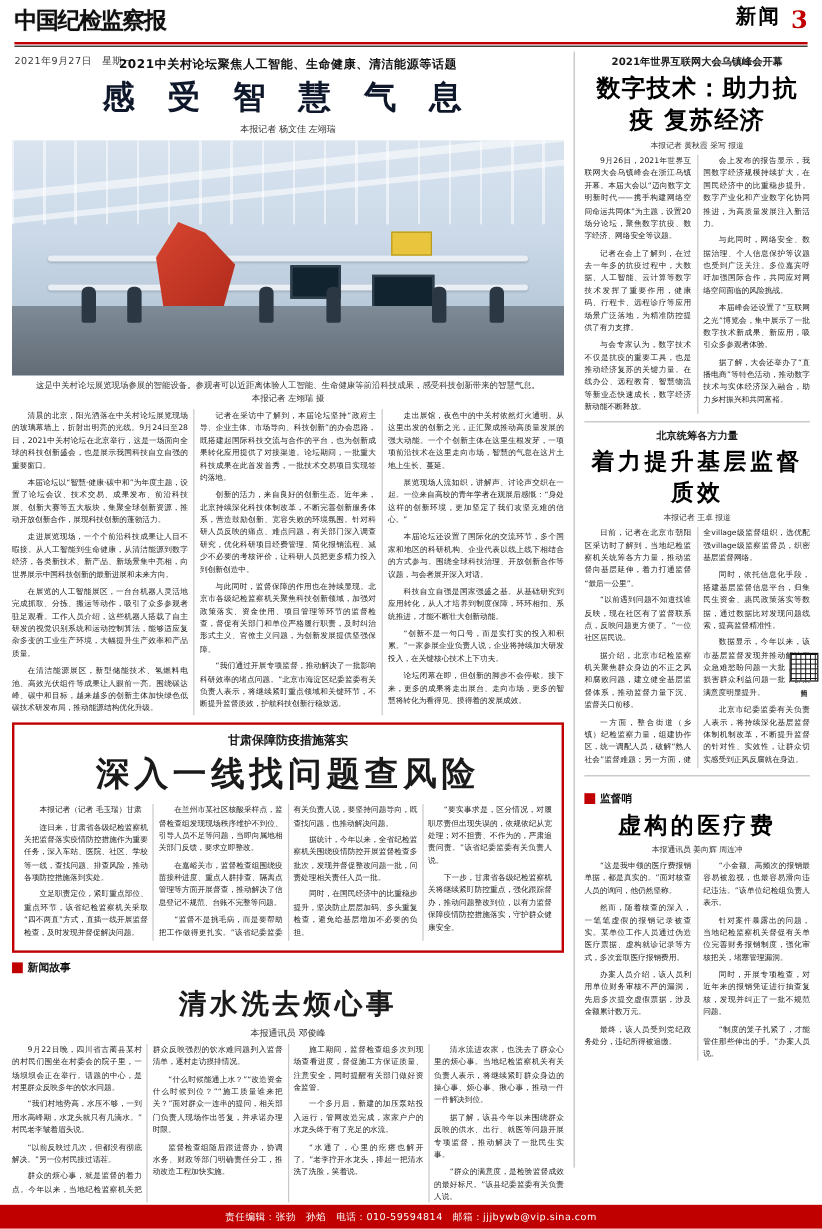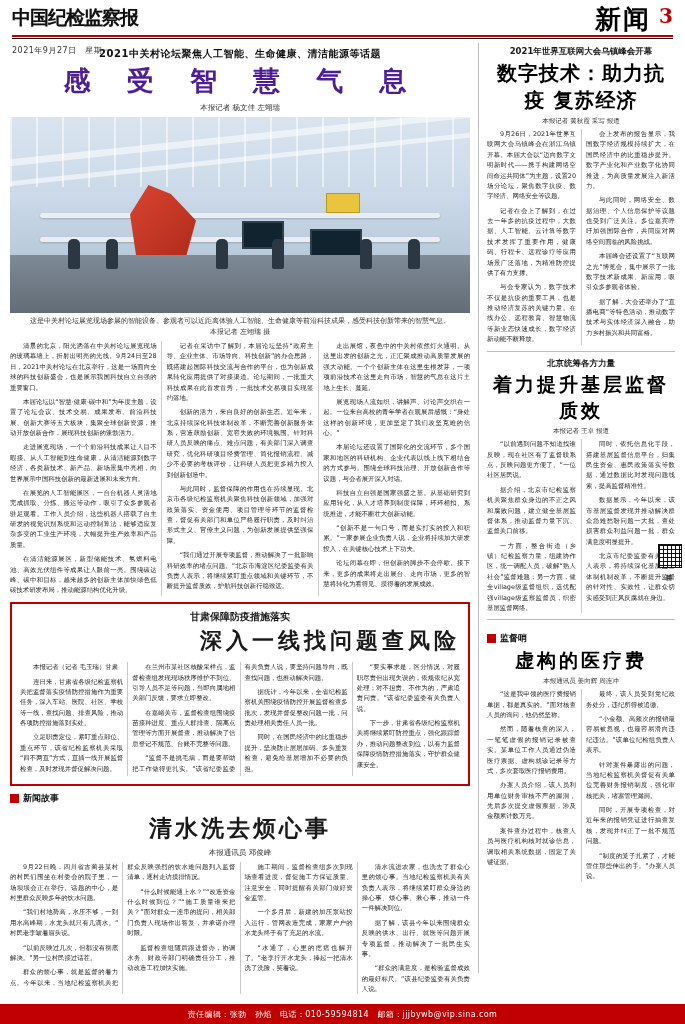--- a/index.html
+++ b/index.html
@@ -29,21 +29,21 @@
     line-height:1;
     padding-top:2px;
     text-shadow:0 0 1px rgba(0,0,0,0.35);
   }
   .issue-date {
     font-size:8px; color:#333; padding-top:8px; letter-spacing:0.5px;
   }
   .head-right { display:flex; align-items:flex-start; gap:8px; }
   .section-name {
     font-family:"DejaVu Serif", serif;
-    font-weight:bold; font-size:26px; letter-spacing:2px; color:#000;
+    font-weight:bold; font-size:17px; letter-spacing:2px; color:#000;
     line-height:1;
   }
   .page-num {
     font-family:"DejaVu Serif", serif;
     font-size:20px; color:#c00000; font-weight:bold; line-height:1;
   }
   .rule-red { height:2px; background:#c00000; margin:1px 2px 0 2px; }
   .rule-thin { height:1px; background:#111; margin:1px 2px 4px 2px; }
 
   
@@ -53,23 +53,23 @@
   .col-left { width:465px; position:relative; }
   .col-right { width:190px; position:relative; }
   .vdiv { width:1px; background:#bdbdbd; }
 
   
   .kicker {
     font-size:10px; text-align:center; font-weight:bold; color:#111;
     letter-spacing:0.5px; margin:4px 0 2px 0;
   }
   .headline-main {
-    font-family:Liberation Mono, monospace;
+    font-family:Liberation Sans, sans-serif;
     font-size:27px; font-weight:bold; text-align:center;
-    letter-spacing:10px; color:#4c1d95; margin:2px 0 4px 0;
+    letter-spacing:10px; color:#0f172a; margin:2px 0 4px 0;
   }
   .byline {
     font-size:7.5px; text-align:center; color:#333; margin-bottom:4px;
   }
 
   
   .photo-wrap { position:relative; width:100%; }
   .photo {
     width:100%; height:196px;
     background:
@@ -133,22 +133,22 @@
   .r-headline.big { font-size:19px; letter-spacing:3px; }
   .r-byline { font-size:6.5px; text-align:center; color:#333; margin-bottom:3px; }
   .hr-sep { height:1px; background:#bdbdbd; margin:6px 0; }
 
   
   .feature-box {
     border:2px solid #c00000; margin:6px 0 0 0; padding:6px 8px 8px 8px;
   }
   .feature-kicker { font-size:10px; text-align:center; font-weight:bold; margin-bottom:2px; }
   .feature-headline {
-    font-family:"DejaVu Serif", serif; font-weight:bold; text-align:right;
-    font-size:22px; letter-spacing:4px; margin:2px 0 6px 0;
+    font-family:"DejaVu Serif", serif; font-weight:bold; text-align:center;
+    font-size:28px; letter-spacing:4px; margin:2px 0 6px 0;
   }
 
   
   .flag {
     display:inline-flex; align-items:center; gap:4px;
     font-size:9px; font-weight:bold; color:#111; margin:6px 0 2px 0;
   }
   .flag .sq { width:9px; height:9px; background:#c00000; display:inline-block; }
 
   .story-headline {
@@ -301,41 +301,41 @@
         <p class="body">本届峰会还设置了“互联网之光”博览会，集中展示了一批数字技术新成果、新应用，吸引众多参观者体验。</p>
         <p class="body">据了解，大会还举办了“直播电商”等特色活动，推动数字技术与实体经济深入融合，助力乡村振兴和共同富裕。</p>
       </div>
 
       <div class="hr-sep"></div>
 
       <div class="r-kicker">北京统筹各方力量</div>
       <div class="r-headline big">着力提升基层监督质效</div>
       <div class="r-byline">本报记者 王卓 报道</div>
       <div class="cols-2">
+        <p class="body">日前，记者在北京市朝阳区采访时了解到，当地纪检监察机关统筹各方力量，推动监督向基层延伸，着力打通监督“最后一公里”。</p>
         <p class="body">“以前遇到问题不知道找谁反映，现在社区有了监督联系点，反映问题更方便了。”一位社区居民说。</p>
         <p class="body">据介绍，北京市纪检监察机关聚焦群众身边的不正之风和腐败问题，建立健全基层监督体系，推动监督力量下沉、监督关口前移。</p>
         <p class="body">一方面，整合街道（乡镇）纪检监察力量，组建协作区，统一调配人员，破解“熟人社会”监督难题；另一方面，健全village级监督组织，选优配强village级监察监督员，织密基层监督网络。</p>
         <p class="body">同时，依托信息化手段，搭建基层监督信息平台，归集民生资金、惠民政策落实等数据，通过数据比对发现问题线索，提高监督精准性。</p>
         <p class="body">数据显示，今年以来，该市基层监督发现并推动解决群众急难愁盼问题一大批，查处损害群众利益问题一批，群众满意度明显提升。</p>
         <p class="body">北京市纪委监委有关负责人表示，将持续深化基层监督体制机制改革，不断提升监督的针对性、实效性，让群众切实感受到正风反腐就在身边。</p>
       </div>
 
       <div class="hr-sep"></div>
 
       <div class="flag">
         <span class="sq"></span>
         <span>监督哨</span>
       </div>
       <div class="r-headline big">虚构的医疗费</div>
       <div class="r-byline">本报通讯员 姜向辉 周连冲</div>
       <div class="cols-2">
         <p class="body">“这是我申领的医疗费报销单据，都是真实的。”面对核查人员的询问，他仍然坚称。</p>
         <p class="body">然而，随着核查的深入，一笔笔虚假的报销记录被查实。某单位工作人员通过伪造医疗票据、虚构就诊记录等方式，多次套取医疗报销费用。</p>
         <p class="body">办案人员介绍，该人员利用单位财务审核不严的漏洞，先后多次提交虚假票据，涉及金额累计数万元。</p>
-        <p class="body">案件查办过程中，核查人员与医疗机构核对就诊信息，调取相关系统数据，固定了关键证据。</p>
         <p class="body">最终，该人员受到党纪政务处分，违纪所得被追缴。</p>
         <p class="body">“小金额、高频次的报销最容易被忽视，也最容易滑向违纪违法。”该单位纪检组负责人表示。</p>
         <p class="body">针对案件暴露出的问题，当地纪检监察机关督促有关单位完善财务报销制度，强化审核把关，堵塞管理漏洞。</p>
         <p class="body">同时，开展专项检查，对近年来的报销凭证进行抽查复核，发现并纠正了一批不规范问题。</p>
         <p class="body">“制度的笼子扎紧了，才能管住那些伸出的手。”办案人员说。</p>
       </div>
     </div>
   </div>
 
   <div class="qr-side">

